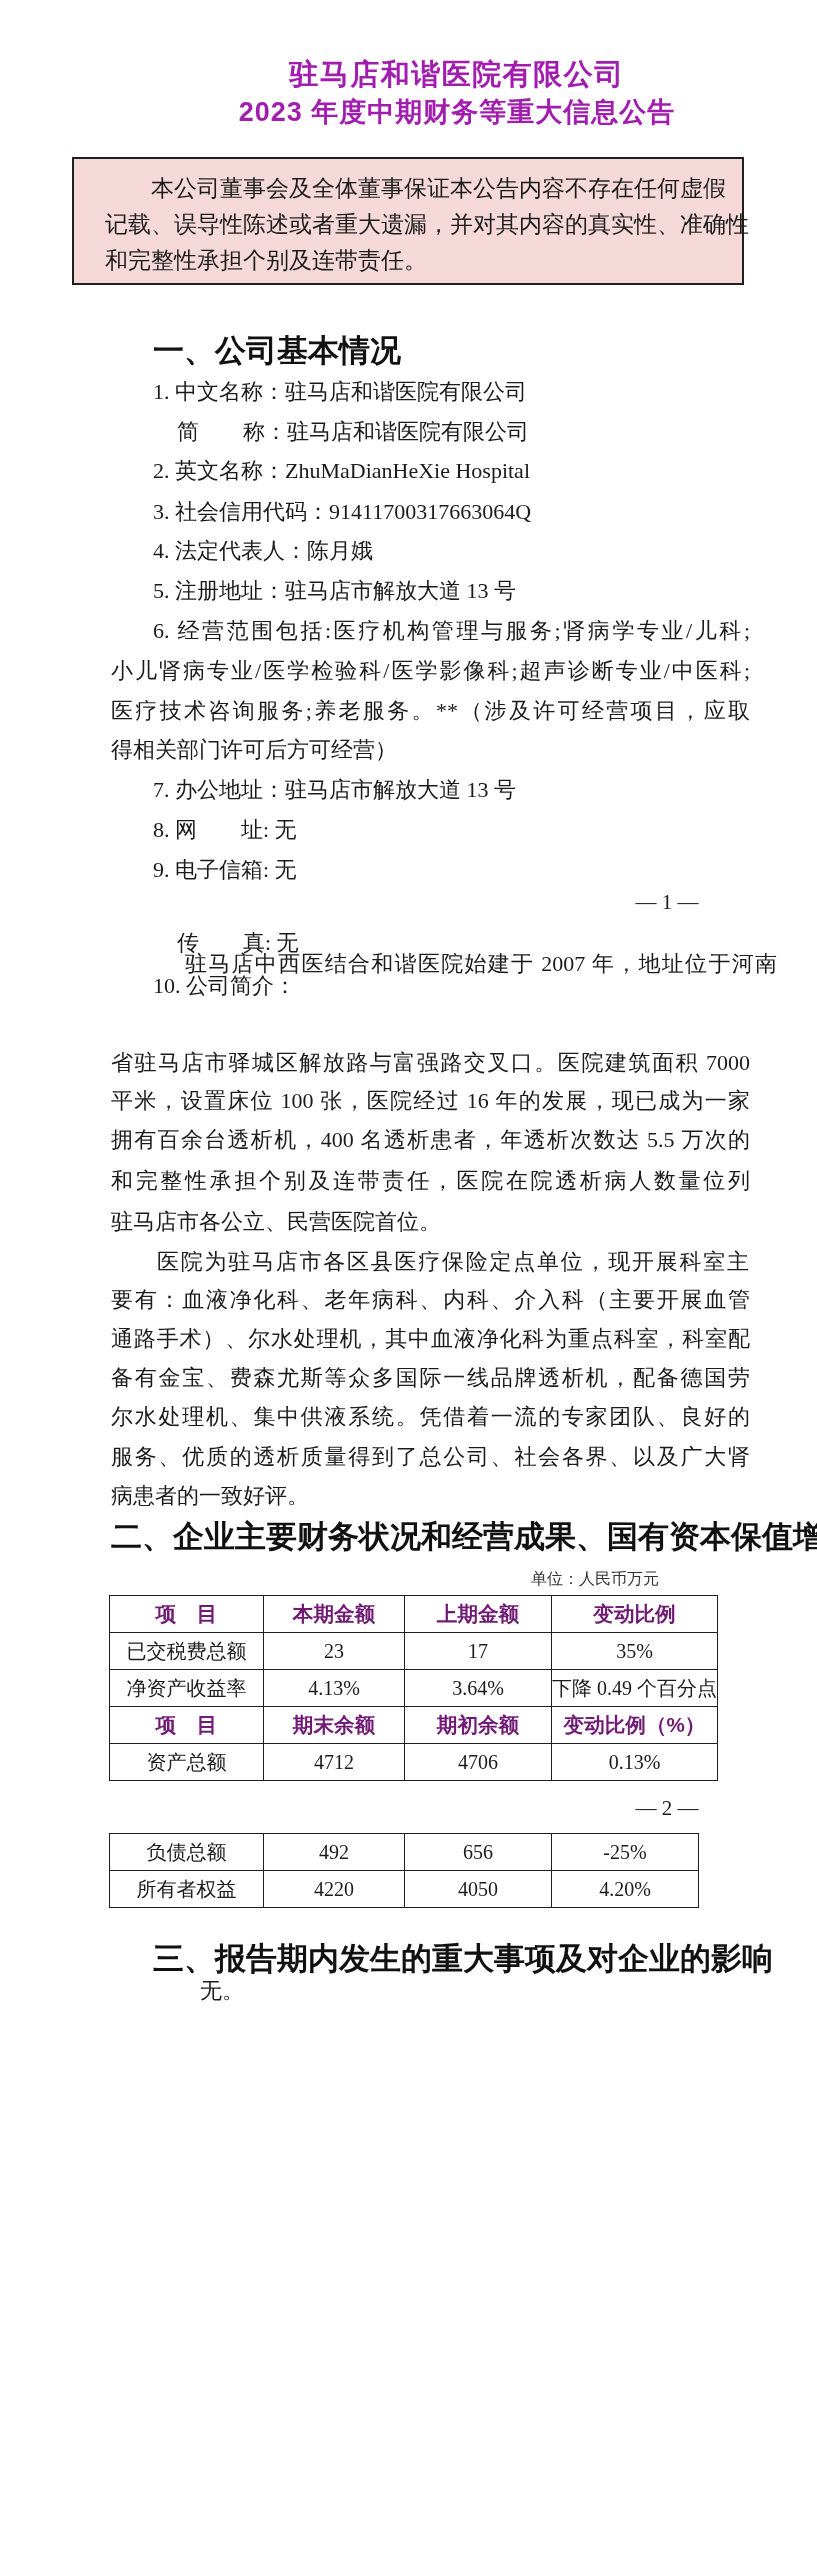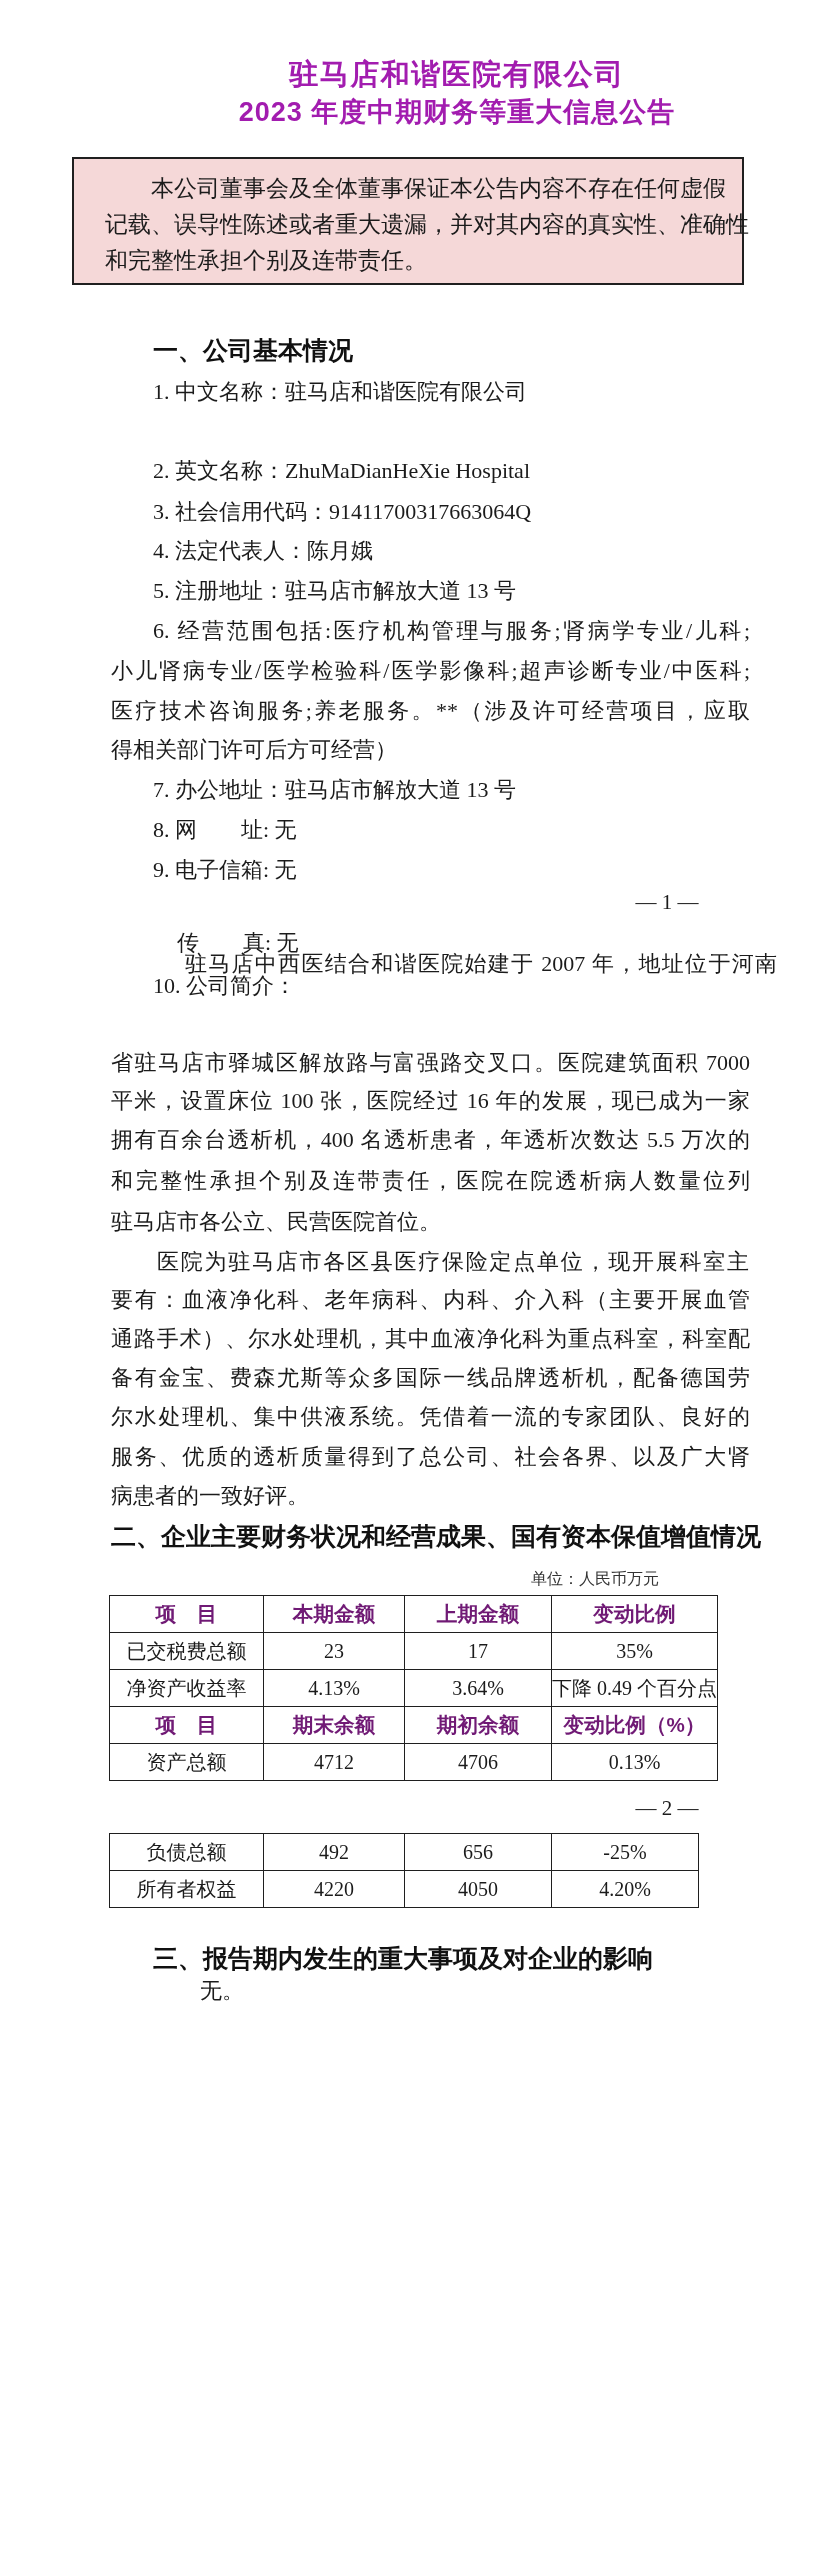--- a/index.html
+++ b/index.html
@@ -11,21 +11,21 @@
   .ln{position:absolute;font-size:22px;line-height:27px;white-space:pre;}
   .j{text-align:justify;text-align-last:justify;white-space:normal;}
   .title{position:absolute;left:0;width:818px;text-align:center;
     font-family:"Liberation Sans","DejaVu Sans",sans-serif;font-weight:700;color:#a21caf;margin-left:48px;}
   .t1{top:58px;font-size:29px;line-height:33px;letter-spacing:1.5px;}
   .t2{top:96px;font-size:27px;line-height:33px;letter-spacing:1px;}
   .disclaimer{position:absolute;left:72px;top:157px;width:668px;height:124px;
     border:2.1px solid #1f1f1f;background:#f5d8d8;}
   .dline{position:absolute;font-size:23px;line-height:27px;white-space:pre;}
   .heading{position:absolute;font-family:"Liberation Sans","DejaVu Sans",sans-serif;
-    font-weight:700;font-size:25px;line-height:27px;color:#111;white-space:pre;}
+    font-weight:700;font-size:31px;line-height:27px;color:#111;white-space:pre;}
   .marker{position:absolute;left:631px;width:72px;text-align:center;
     font-size:21px;line-height:23px;white-space:pre;}
   .unit{position:absolute;left:510px;top:1570px;width:149px;text-align:right;
     font-size:16px;line-height:18.5px;color:#333;white-space:pre;}
   .tblwrap{position:absolute;left:109px;}
   table.ftable{border-collapse:collapse;table-layout:fixed;}
   table.ftable td{
     border:1px solid #1f1f1f;text-align:center;vertical-align:middle;
     font-size:20px;padding:0;white-space:nowrap;overflow:visible;color:#1b1b1b;}
   table.ftable{border:1.5px solid #1f1f1f;}
@@ -47,20 +47,21 @@
 
   <div class="disclaimer">
     <div class="dline j" style="top:15.5px;left:77px;width:572px;">本公司董事会及全体董事保证本公告内容不存在任何虚假</div>
     <div class="dline j" style="top:52px;left:31px;width:618px;">记载、误导性陈述或者重大遗漏，并对其内容的真实性、准确性</div>
     <div class="dline" style="top:88px;left:31px;">和完整性承担个别及连带责任。</div>
   </div>
 
   <div class="heading x297" style="top:337px;">一、公司基本情况</div>
 
   <div class="ln x297" style="top:378px;">1. 中文名称：驻马店和谐医院有限公司</div>
+  <div class="ln x343" style="top:418px;">简　　称：驻马店和谐医院有限公司</div>
   <div class="ln x297" style="top:457px;">2. 英文名称：ZhuMaDianHeXie Hospital</div>
   <div class="ln x297" style="top:498px;">3. 社会信用代码：91411700317663064Q</div>
   <div class="ln x297" style="top:537px;">4. 法定代表人：陈月娥</div>
   <div class="ln x297" style="top:577px;text-align:center;">5. 注册地址：驻马店市解放大道 13 号</div>
   <div class="ln x297 j w1158" style="top:617px;">6. 经营范围包括:医疗机构管理与服务;肾病学专业/儿科;</div>
   <div class="ln x215 j w1240" style="top:657px;">小儿肾病专业/医学检验科/医学影像科;超声诊断专业/中医科;</div>
   <div class="ln x215 j w1240" style="top:697px;">医疗技术咨询服务;养老服务。**（涉及许可经营项目，应取</div>
   <div class="ln x215" style="top:736px;">得相关部门许可后方可经营）</div>
   <div class="ln x297" style="top:776px;">7. 办公地址：驻马店市解放大道 13 号</div>
   <div class="ln x297" style="top:816px;">8. 网　　址: 无</div>

